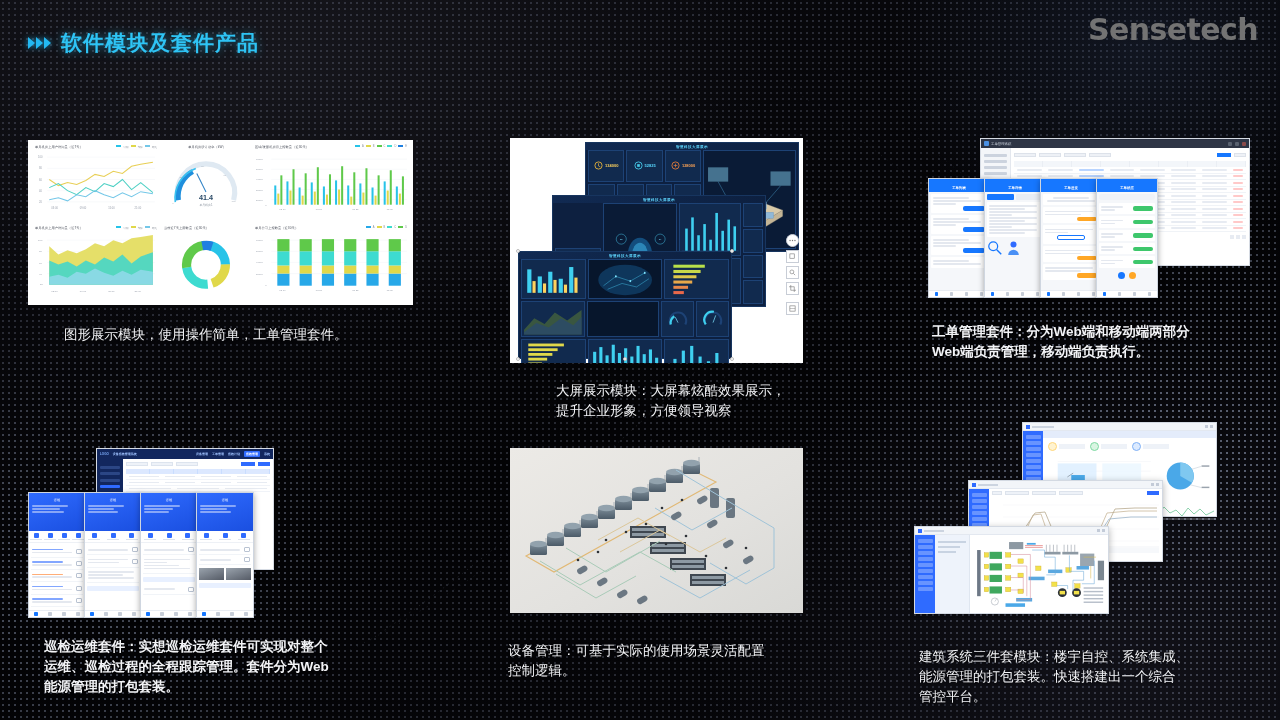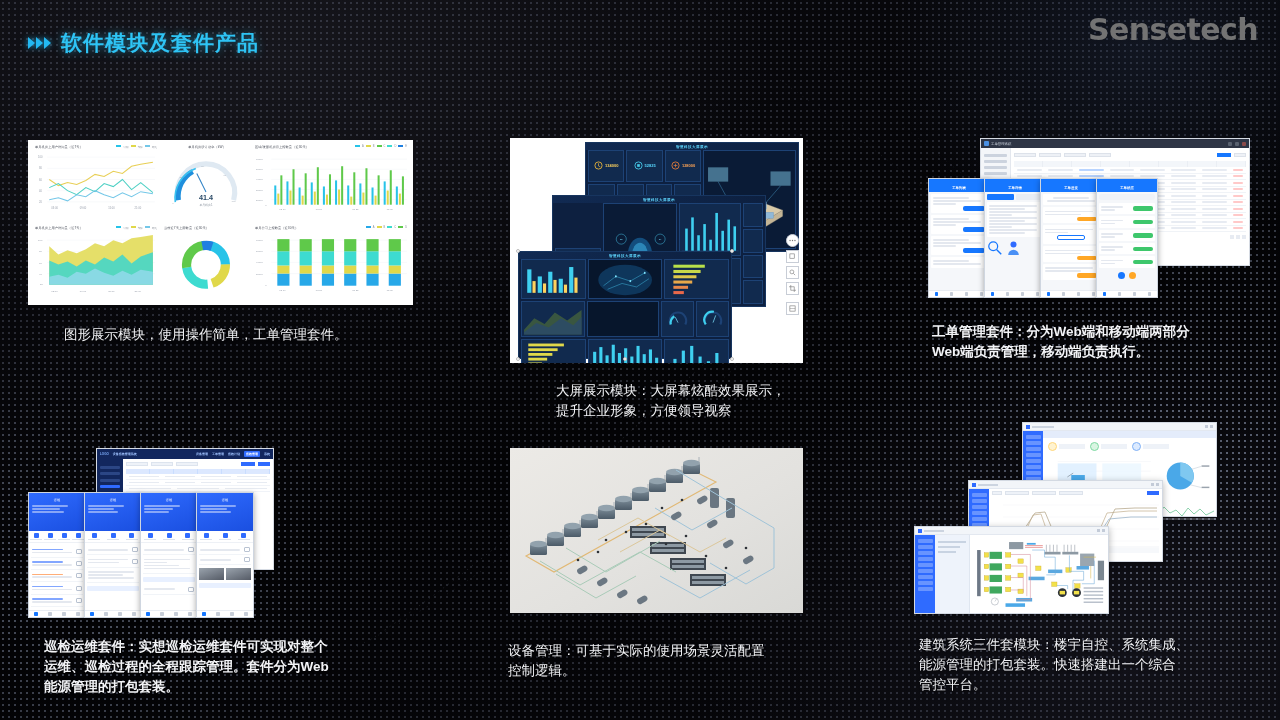--- a/index.html
+++ b/index.html
@@ -1811,16 +1811,16 @@
 
           <g>
               <circle cx="28" cy="70" r="4" fill="none" stroke="#9aa3ad" stroke-width=".6"></circle>
               <line x1="28" y1="70" x2="30" y2="67" stroke="#9aa3ad" stroke-width=".5"></line>
             </g>
           <rect x="40" y="72" width="22" height="4" fill="#4aa8e8"></rect>
         </svg>
       </div>
     </div>
   </div>
-  <div class="caption" style="position:absolute;left:11px;top:217px;width:350px;">建筑系统三件套模块：楼宇自控、系统集成、
+  <div class="caption" style="position:absolute;left:11px;top:229px;width:350px;">建筑系统三件套模块：楼宇自控、系统集成、
 能源管理的打包套装。快速搭建出一个综合
 管控平台。</div>
 </div>
 
 </body></html>

